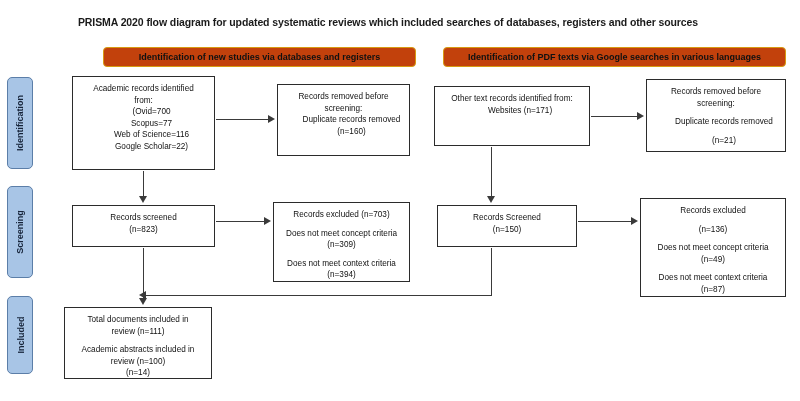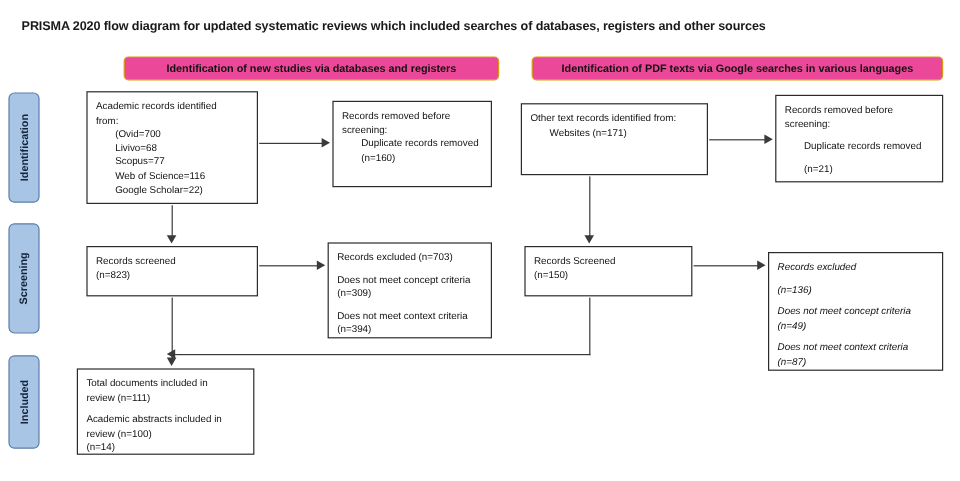--- a/index.html
+++ b/index.html
@@ -19,25 +19,26 @@
   #diagram-title {
     position: absolute;
     left: 18px;
     top: 16px;
     width: 740px;
     font-size: 10.5px;
     font-weight: 600;
     color: #1a1a1a;
     letter-spacing: -0.1px;
     white-space: nowrap;
+    text-align: center;
   }
   
   .stage-header {
     position: absolute;
-    background: #ec4899;
+    background: #c2410c;
     border: 1px solid #d79a12;
     border-radius: 4px;
     color: #111111;
     font-size: 9px;
     font-weight: 700;
     display: flex;
     align-items: center;
     justify-content: center;
     text-align: center;
     box-sizing: border-box;
@@ -75,34 +76,34 @@
   .flow-box {
     position: absolute;
     background: #ffffff;
     border: 1.6px solid #2b2b2b;
     box-sizing: border-box;
     padding: 6px 7px;
     font-size: 8.2px;
     line-height: 11.6px;
     color: #111111;
   }
-  .flow-box .ln { display: block; white-space: pre; }
+  .flow-box .ln { display: block; white-space: pre; text-align: center; }
   .flow-box .ind { padding-left: 16px; }
   .flow-box .gap { height: 7px; }
 
   
   #box-academic-records { left: 72px;  top: 76px;  width: 143px; height: 94px; }
   #box-removed-left     { left: 277px; top: 84px;  width: 133px; height: 72px; }
   #box-other-text       { left: 434px; top: 86px;  width: 156px; height: 60px; }
   #box-removed-right    { left: 646px; top: 79px;  width: 140px; height: 73px; }
 
   #box-records-screened-l { left: 72px;  top: 205px; width: 143px; height: 42px; }
   #box-records-excluded-l { left: 273px; top: 202px; width: 137px; height: 80px; }
   #box-records-screened-r { left: 437px; top: 205px; width: 140px; height: 42px; }
-  #box-records-excluded-r { left: 640px; top: 210px; width: 146px; height: 99px; font-style: italic; }
+  #box-records-excluded-r { left: 640px; top: 198px; width: 146px; height: 99px; }
 
   #box-included          { left: 64px;  top: 307px; width: 148px; height: 72px; }
 
   
   .ln-h, .ln-v {
     position: absolute;
     background: #3a3a3a;
   }
   .ln-h { height: 1.4px; }
   .ln-v { width: 1.4px; }
@@ -150,21 +151,20 @@
     <span>Screening</span>
   </div>
   <div class="phase-tab" id="tab-included">
     <span>Included</span>
   </div>
 
   <div class="flow-box" id="box-academic-records">
     <span class="ln">Academic records identified</span>
     <span class="ln">from:</span>
     <span class="ln ind">(Ovid=700</span>
-    <span class="ln ind">Livivo=68</span>
     <span class="ln ind">Scopus=77</span>
     <span class="ln ind">Web of Science=116</span>
     <span class="ln ind">Google Scholar=22)</span>
   </div>
 
   <div class="flow-box" id="box-removed-left">
     <span class="ln">Records removed before</span>
     <span class="ln">screening:</span>
     <span class="ln ind">Duplicate records removed</span>
     <span class="ln ind">(n=160)</span>

